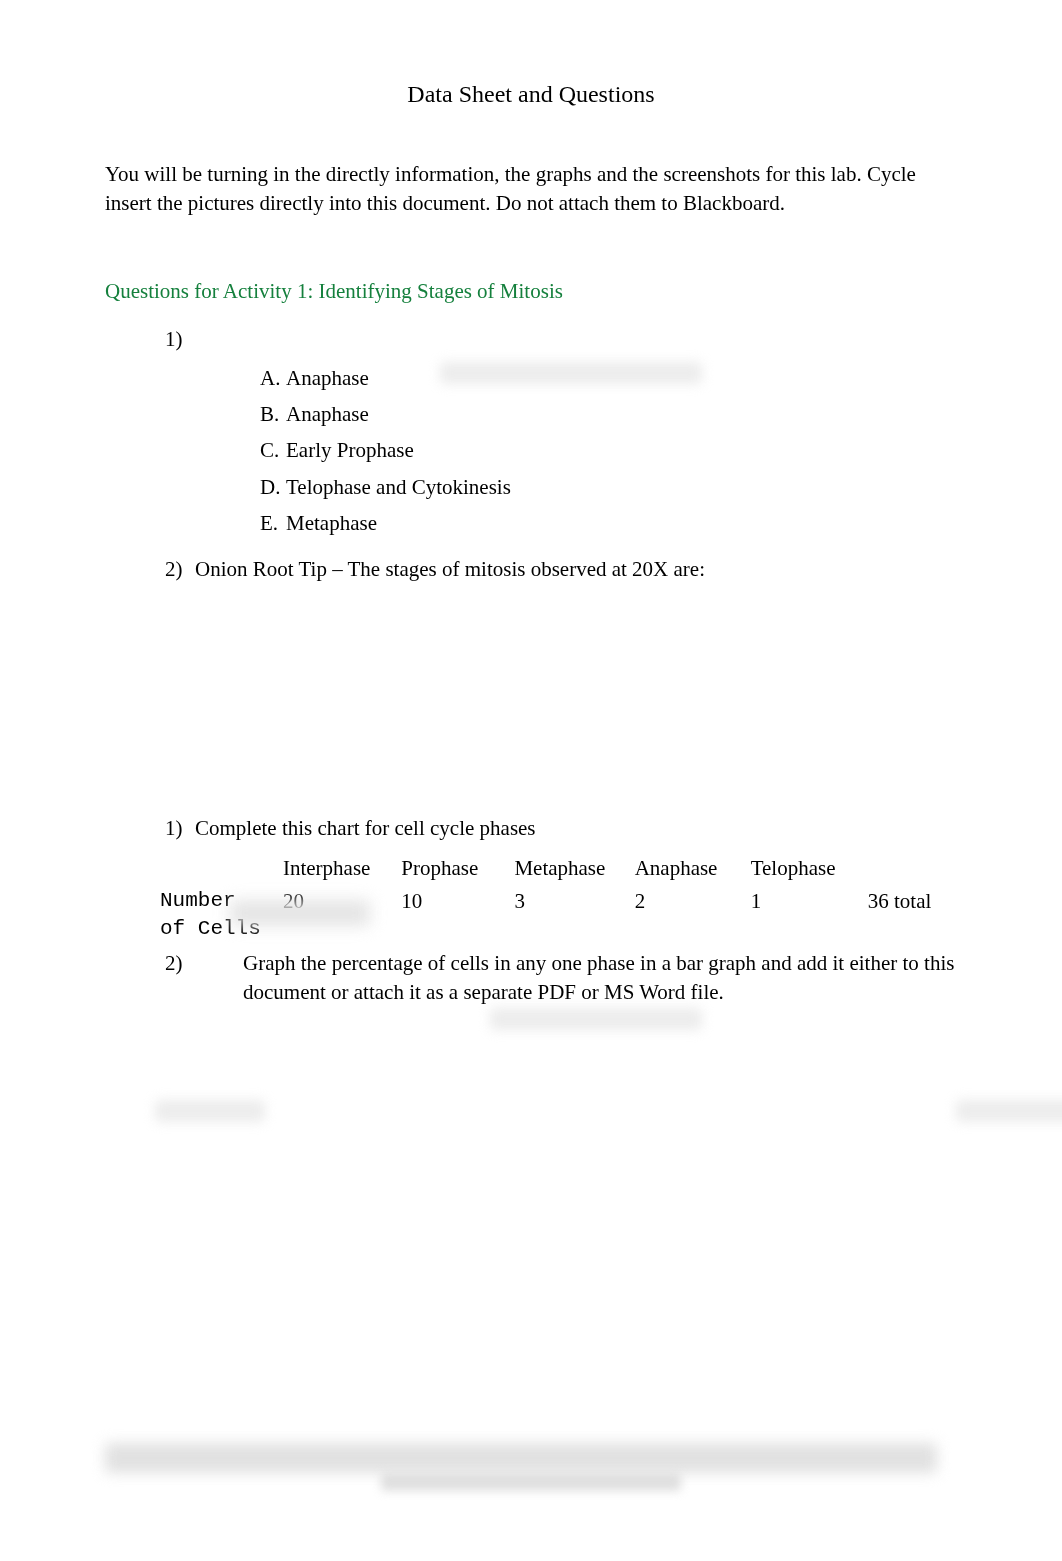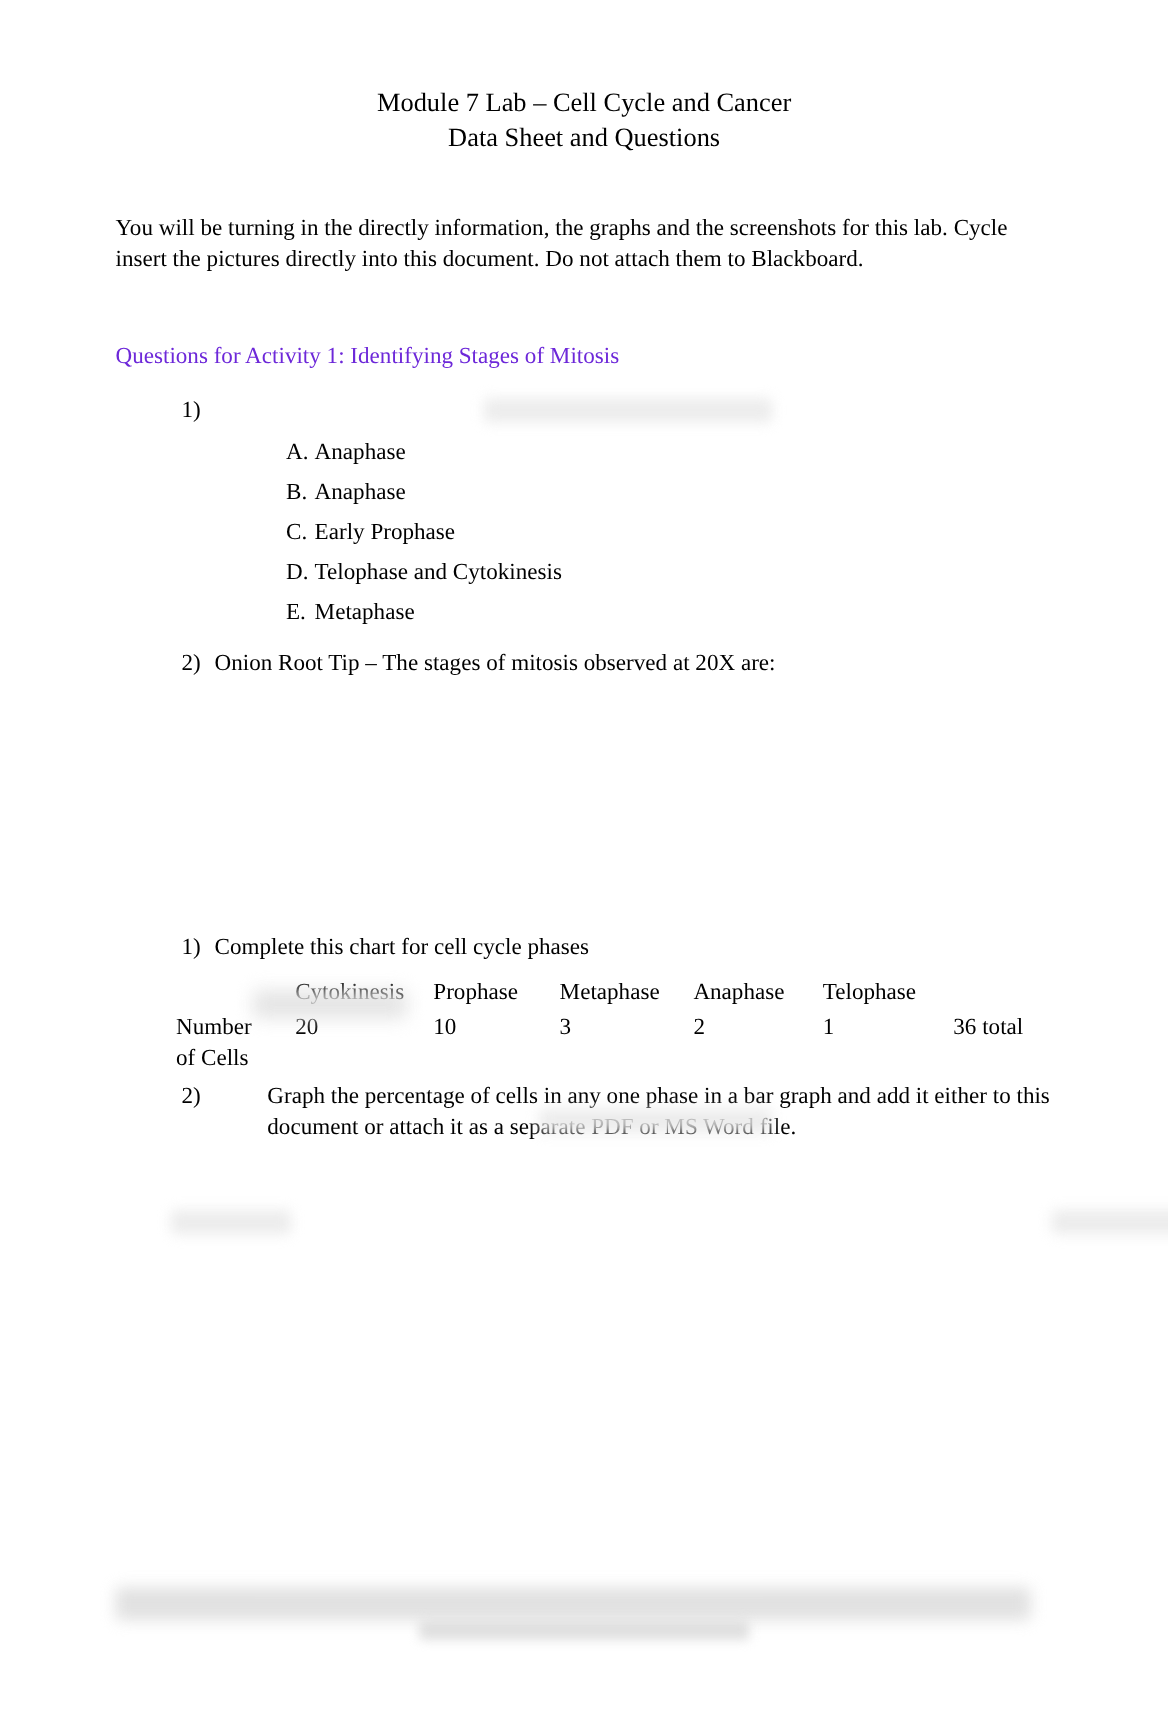--- a/index.html
+++ b/index.html
@@ -21,21 +21,21 @@
     text-align: center;
     margin-bottom: 50px;
   }
   .title-line {
     font-size: 24px;
   }
   .intro {
     margin-bottom: 60px;
   }
   .section-heading {
-    color: #6d28d9;
+    color: #15803d;
     font-size: 21px;
     margin-top: 10px;
     margin-bottom: 20px;
   }
   .q-list {
     padding-left: 60px;
   }
   .q-item {
     display: flex;
     margin-bottom: 10px;
@@ -64,21 +64,21 @@
   }
   table {
     border-collapse: collapse;
     font-size: 21px;
   }
   td {
     padding: 2px 8px 2px 0;
     vertical-align: top;
     white-space: nowrap;
   }
-  .col-label { width: 130px; }
+  .col-label { width: 130px; font-family: Liberation Mono, monospace; }
   .col-phase { width: 135px; }
   .col-total { width: 100px; }
   .blur-band {
     position: absolute;
     left: 105px;
     right: 125px;
     height: 28px;
     background: #e9e9e9;
     filter: blur(6px);
     border-radius: 4px;
@@ -115,21 +115,20 @@
     border-radius: 3px;
     opacity: 0.8;
   }
 </style>
 </head>
 <body>
 
 <div class="page">
 
   <div class="title-block">
-    <div class="title-line">Module 7 Lab – Cell Cycle and Cancer</div>
     <div class="title-line">Data Sheet and Questions</div>
   </div>
 
   <div class="intro">
     <span>You will be turning in the directly information, the </span>
     <span>graphs</span>
     <span> and the </span>
     <span>screenshots</span>
     <span> for this lab. Cycle </span>
     <span>insert</span>
@@ -186,21 +185,21 @@
       <span class="q-num">1)</span>
       <span>Complete this chart for cell cycle phases</span>
     </div>
   </div>
 
   <div class="table-wrap">
     <table>
       <tbody>
           <tr>
         <td class="col-label"></td>
-        <td class="col-phase">Cytokinesis</td>
+        <td class="col-phase">Interphase</td>
         <td class="col-phase">Prophase</td>
         <td class="col-phase">Metaphase</td>
         <td class="col-phase">Anaphase</td>
         <td class="col-phase">Telophase</td>
         <td class="col-total"></td>
       </tr>
       <tr>
         <td class="col-label">Number<br>of Cells</td>
         <td>20</td>
         <td>10</td>

